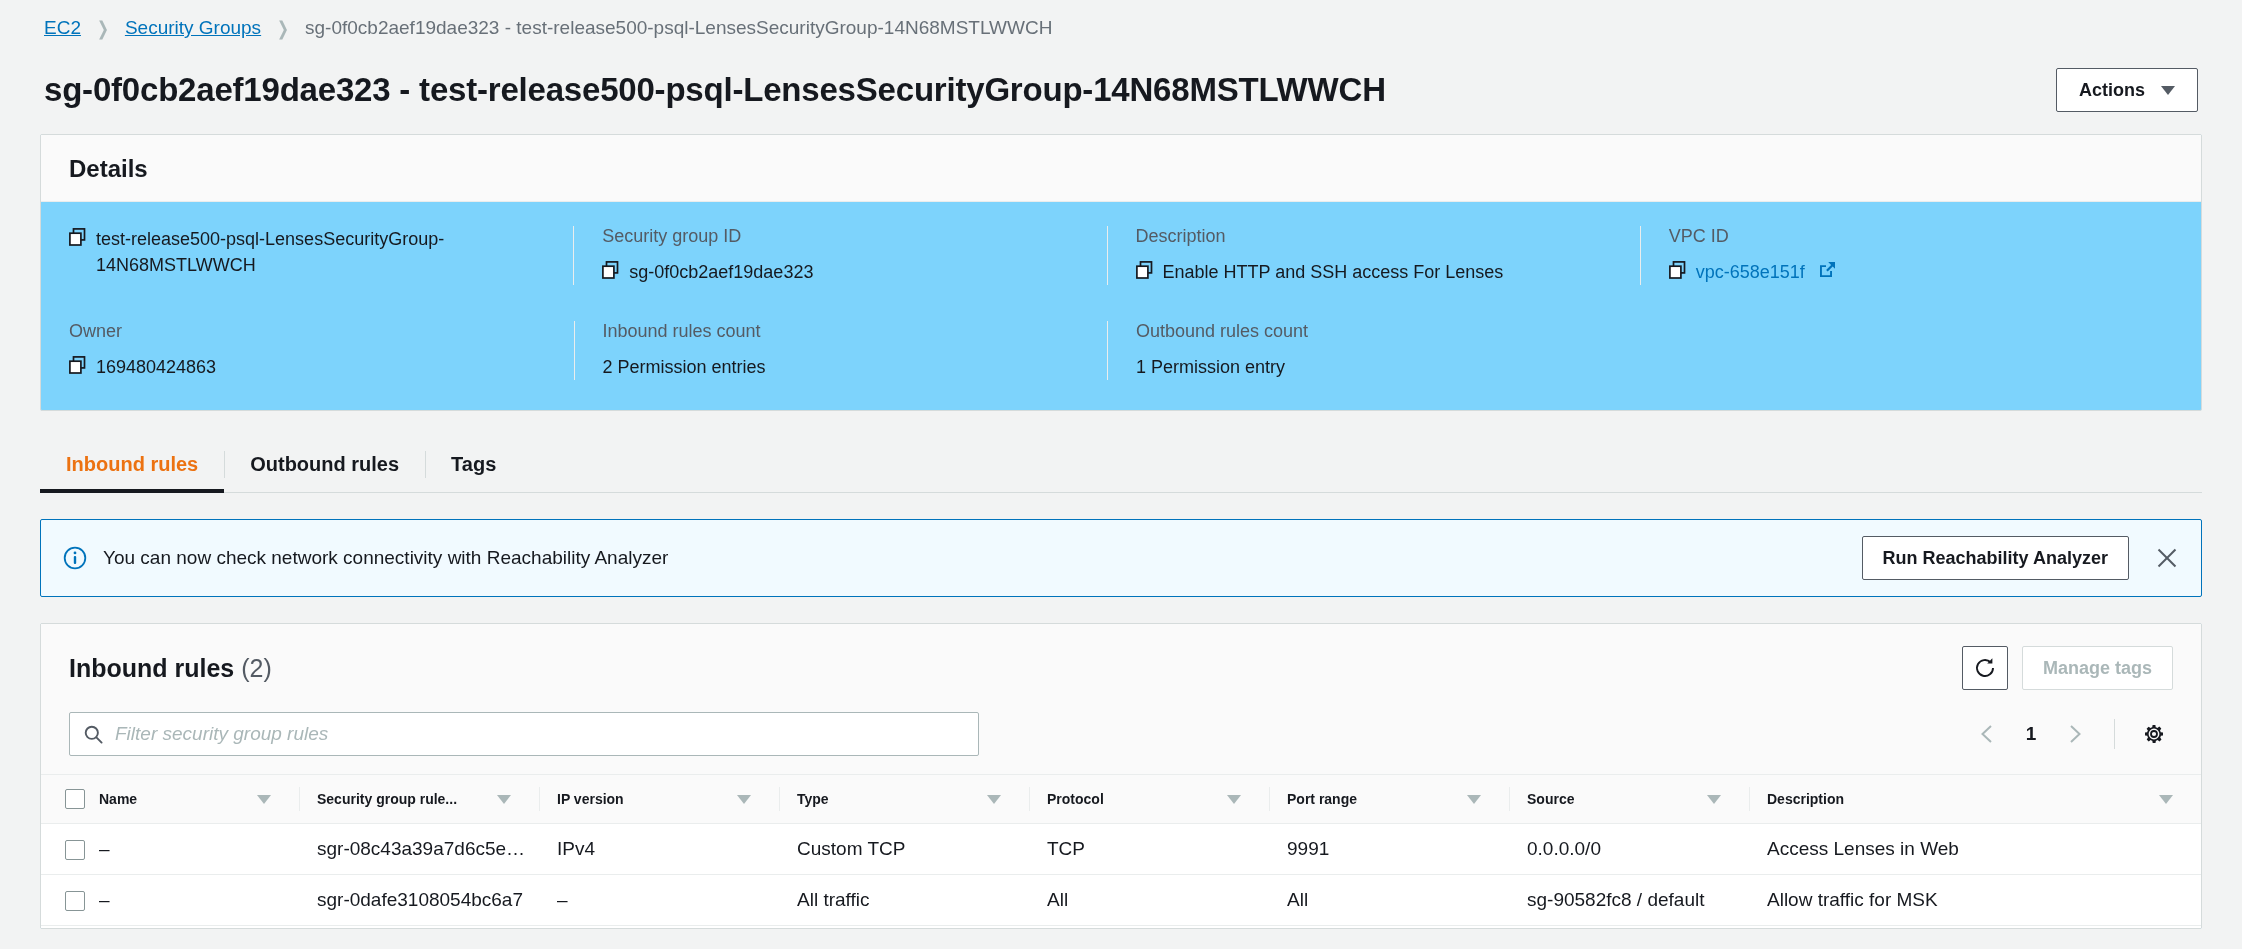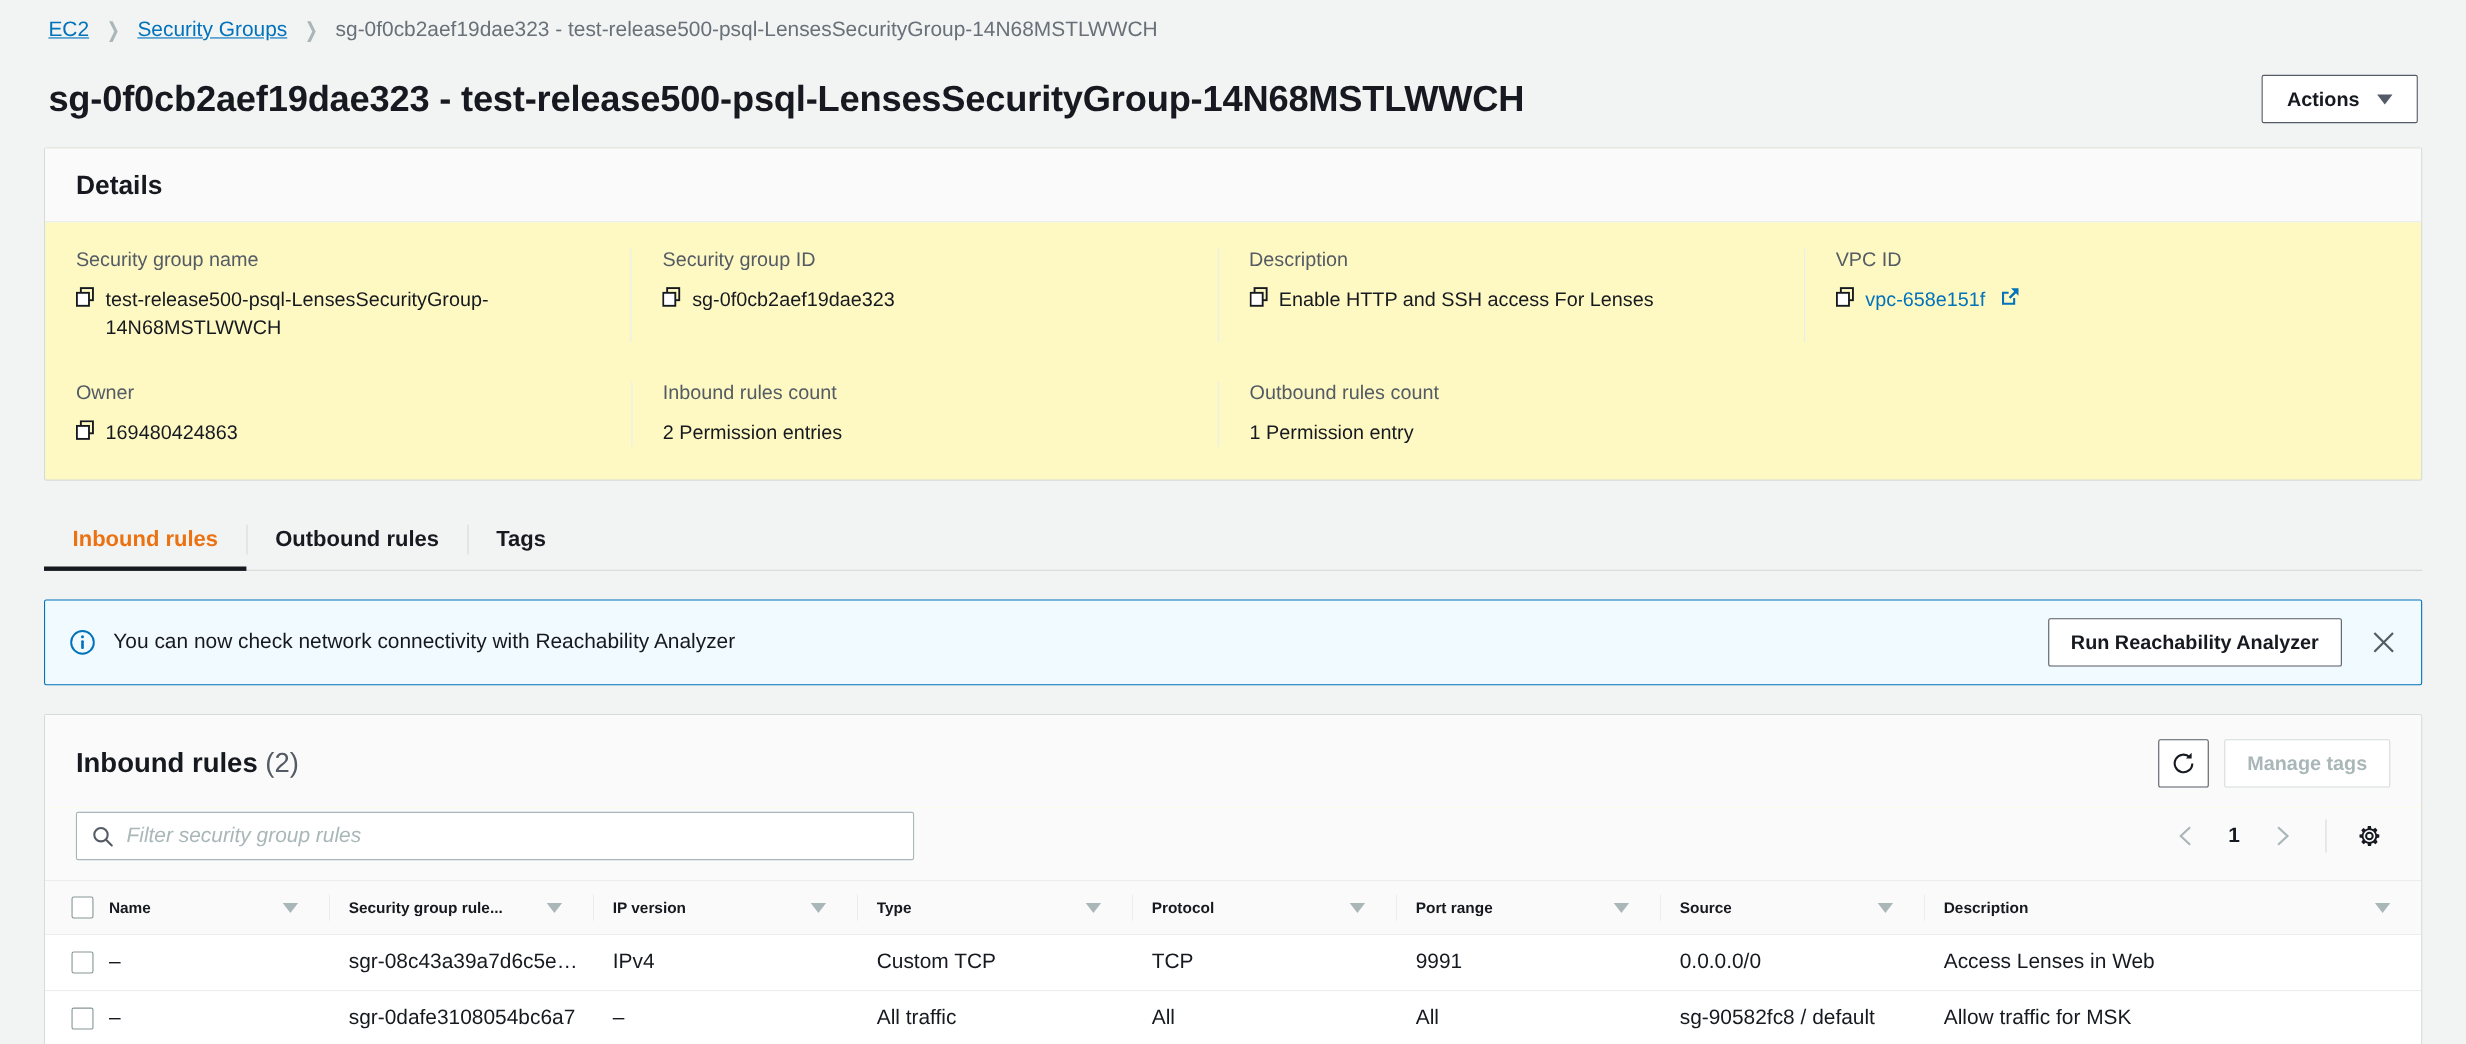--- a/index.html
+++ b/index.html
@@ -41,21 +41,21 @@
     padding: 0 20px; height: 44px; line-height: 42px;
     cursor: pointer; white-space: nowrap;
   }
   .btn.disabled { color: #aab7b8; border-color: #d5dbdb; cursor: default; }
   .btn-actions { display: flex; align-items: center; gap: 16px; height: 44px; padding: 14px 22px; }
   .caret { width: 0; height: 0; border-left: 7px solid transparent;
            border-right: 7px solid transparent; border-top: 9px solid #545b64; }
 
   
   .card {
-    background: #fef9c3; border: 1px solid #d5dbdb; border-radius: 2px;
+    background: #7dd3fc; border: 1px solid #d5dbdb; border-radius: 2px;
   }
   .card-head {
     padding: 20px 28px 18px 28px;
     border-bottom: 1px solid #eaeded;
     background: #fafafa;
   }
   .card-head h2 { font-size: 24px; font-weight: 700; color: #16191f; }
 
   
   .details-body { padding: 24px 28px 30px 28px; }
@@ -128,21 +128,21 @@
     width: 46px; height: 44px; border: 1px solid #545b64; border-radius: 2px;
     background: #fff; display: flex; align-items: center; justify-content: center;
     cursor: pointer;
   }
 
   .tc-filter {
     display: flex; align-items: center; justify-content: space-between;
     padding: 4px 28px 18px 28px; background: #fafafa;
   }
   .search-box {
-    position: relative; width: 762px; height: 44px;
+    position: relative; width: 910px; height: 44px;
     border: 1px solid #aab7b8; border-radius: 2px; background: #fff;
     display: flex; align-items: center; padding: 0 14px; gap: 12px;
   }
   .search-box input {
     border: 0; outline: 0; flex: 1; font-size: 19px;
     font-family: "Liberation Sans", sans-serif; color: #16191f;
     background: transparent;
   }
   .search-box input::placeholder { color: #aab7b8; font-style: italic; }
 
@@ -221,21 +221,20 @@
   </div>
 
   <div class="card">
     <div class="card-head">
       <h2>Details</h2>
     </div>
     <div class="details-body">
 
       <div class="det-row">
         <div class="det-col">
-          <div class="det-label">Security group name</div>
           <div class="det-value">
             <svg class="copy-icon" width="17" height="18" viewBox="0 0 17 18">
                 <rect x="4.5" y="0.9" width="11" height="11" fill="none" stroke="#16191f" stroke-width="1.7"></rect>
                 <rect x="0.9" y="5.2" width="11" height="11.8" fill="#fff" stroke="#16191f" stroke-width="1.7"></rect>
               </svg>
             <span class="vtext">test-release500-psql-LensesSecurityGroup-14N68MSTLWWCH</span>
           </div>
         </div>
         <div class="det-col">
           <div class="det-label">Security group ID</div>

